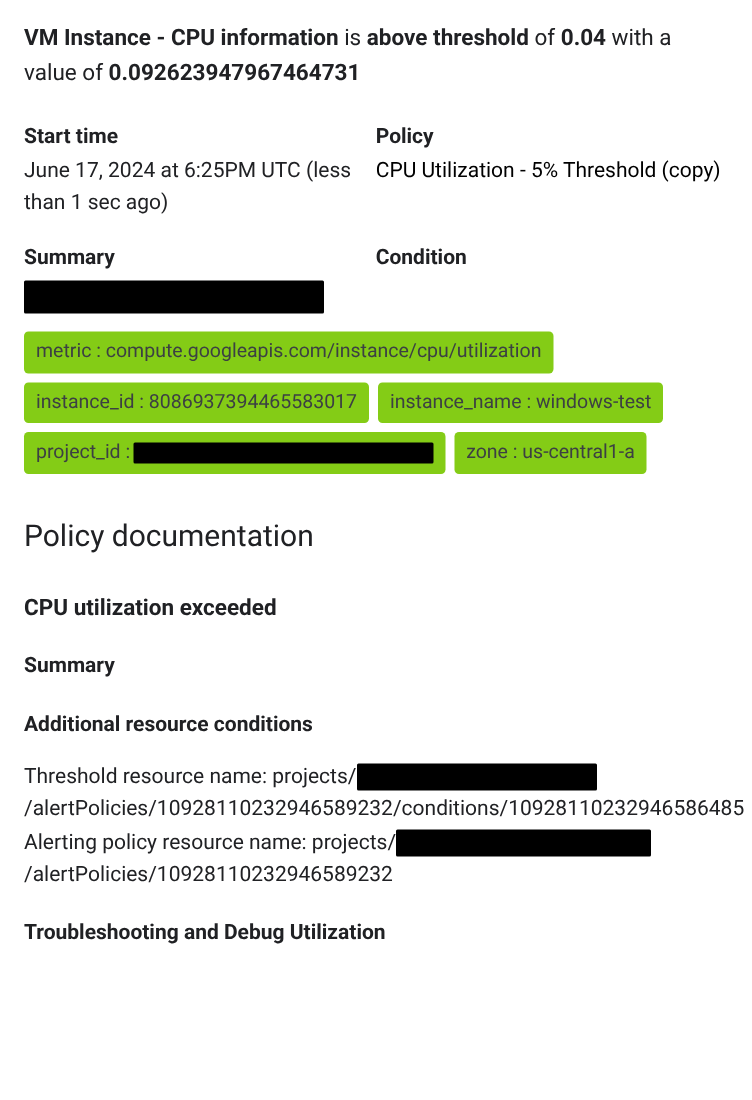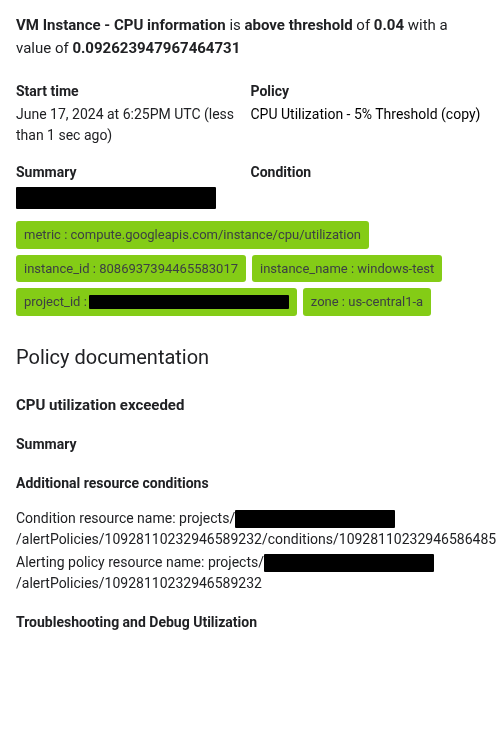--- a/index.html
+++ b/index.html
@@ -86,21 +86,21 @@
 
 <h3 class="sub">CPU utilization exceeded</h3>
 
 <div class="doc-block">
   <h4 class="mini">Summary</h4>
 </div>
 
 <div class="doc-block">
   <h4 class="mini">Additional resource conditions</h4>
   <p style="margin-bottom:2px;">
-    <span>Condition resource name: projects/</span><span class="redact" style="width:160px;"></span><span>/alertPolicies/10928110232946589232/conditions/10928110232946586485</span>
+    <span>Threshold resource name: projects/</span><span class="redact" style="width:160px;"></span><span>/alertPolicies/10928110232946589232/conditions/10928110232946586485</span>
   </p>
   <p>
     <span>Alerting policy resource name: projects/</span><span class="redact" style="width:170px;"></span><span>/alertPolicies/10928110232946589232</span>
   </p>
 </div>
 
 <div class="doc-block">
   <h4 class="mini">Troubleshooting and Debug Utilization</h4>
 
 </div>

